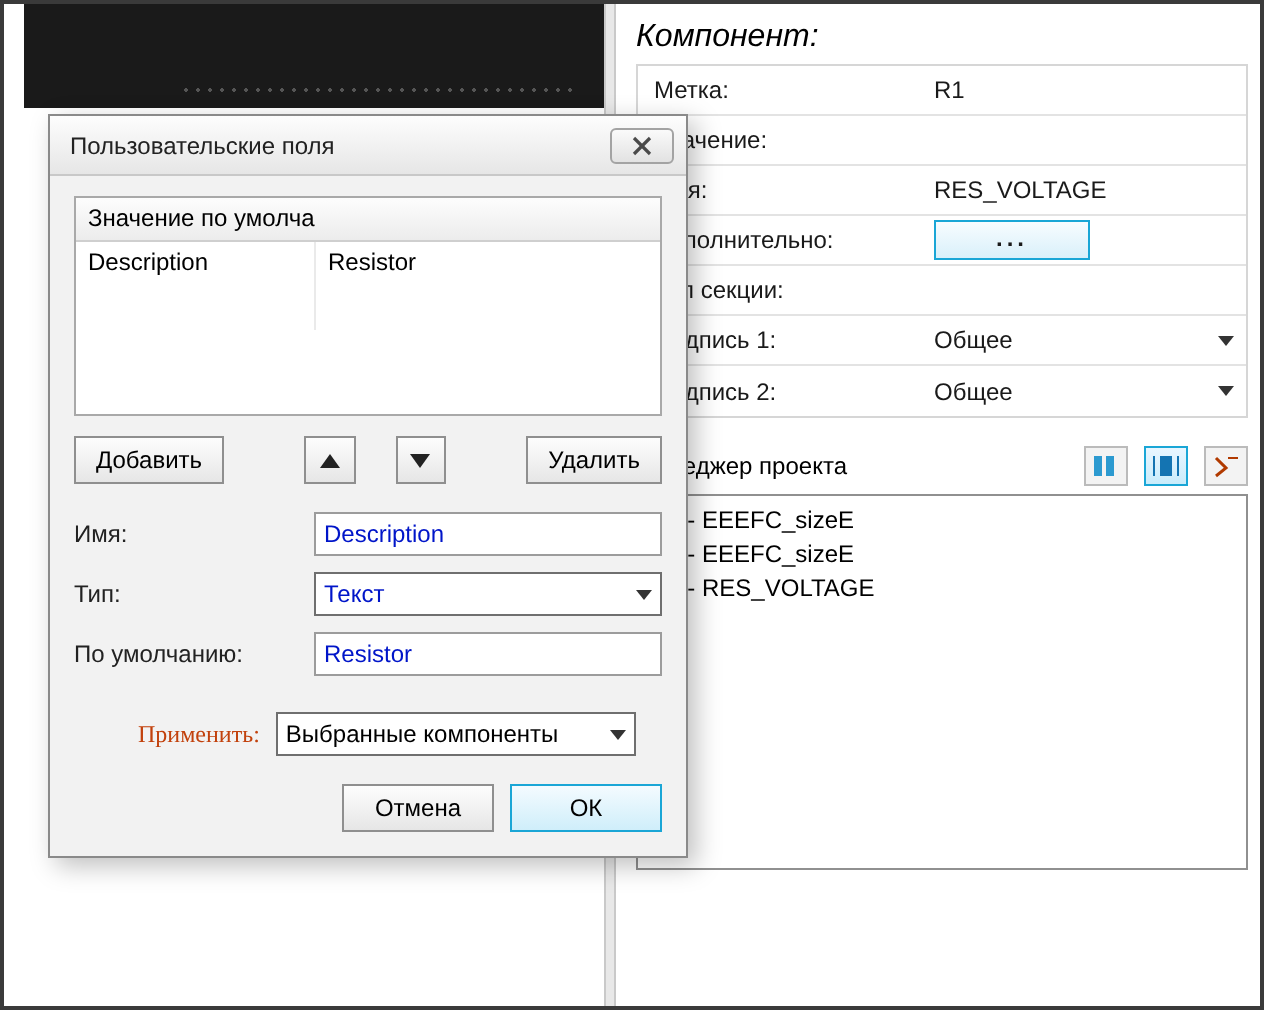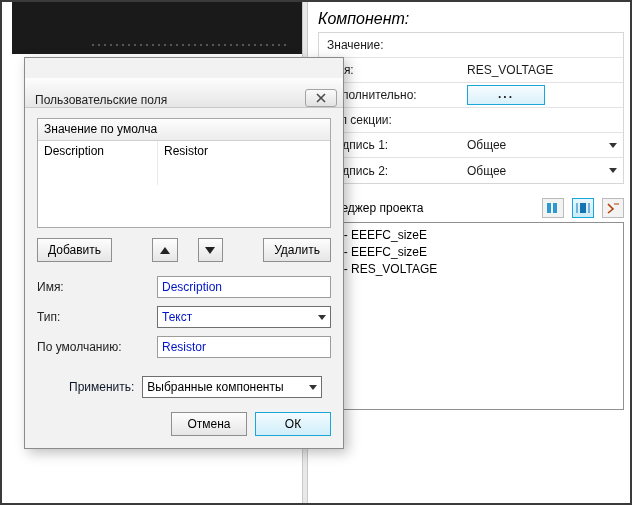--- a/index.html
+++ b/index.html
@@ -16,21 +16,21 @@
   .prop-label { width: 140px; color: #1a1a1a; }
   .prop-val { flex: 1; padding-right: 4px; color: #1a1a1a; }
   .prop-val.dropdown { display:flex; align-items:center; justify-content:space-between; padding-right:6px; }
   .dd-arrow { border-left: 4px solid transparent; border-right: 4px solid transparent; border-top: 5px solid #333; margin-left:6px; }
   .ellipsis-btn { width: 78px; height: 20px; border: 1px solid #1aa6d6; background: linear-gradient(#f7fcff,#d9f0fa); text-align: center; line-height: 16px; letter-spacing: 2px; font-weight: bold; cursor:pointer; }
   .mgr-header { margin-top: 14px; display: flex; align-items: center; gap: 8px; padding-bottom: 4px; }
   .mini-btn { width: 22px; height: 20px; border: 1px solid #bbb; background:#f3f3f3; display:flex; align-items:center; justify-content:center; font-size:11px; color:#555; cursor:pointer;}
   .mini-btn.active { border:1px solid #1aa6d6; background: linear-gradient(#e9f6ff,#c9ecfb); color:#0b5f84;}
   .mgr-list { border: 1px solid #909090; background:#fff; height: 188px; padding: 4px 6px; line-height: 17px; }
   .dialog { position: absolute; left: 22px; top: 55px; width: 320px; background: #f2f2f2; border: 1px solid #8a8a8a; box-shadow: 4px 4px 12px rgba(0,0,0,.25); }
-  .titlebar { height: 30px; background: linear-gradient(#fdfdfd,#e6e6e6); display:flex; align-items:flex-end; justify-content:space-between; padding:0 6px 0 10px; border-bottom: 1px solid #c8c8c8; margin-top: 20px; }
+  .titlebar { height: 30px; background: linear-gradient(#fdfdfd,#e6e6e6); display:flex; align-items:center; justify-content:space-between; padding:0 6px 0 10px; border-bottom: 1px solid #c8c8c8; }
   .titlebar .title { color:#222; }
   .close-btn { width: 32px; height: 18px; border:1px solid #a3a3a3; border-radius:3px; background: linear-gradient(#fafafa,#e2e2e2); display:flex; align-items:center; justify-content:center; cursor:pointer;}
   .close-btn svg { width:12px; height:10px; }
   .dlg-body { padding: 10px 12px 12px 12px; }
   .grid { border: 1px solid #a9a9a9; background:#fff; height: 110px; }
   .grid-head, .grid-row { display:flex; }
   .grid-head { border-bottom:1px solid #cfcfcf; background: linear-gradient(#fdfdfd,#ececec); height:22px; }
   .gh { padding: 3px 6px; border-right:1px solid #d4d4d4; }
   .gh0 { width: 120px; }
   .gh1 { flex:1; border-right:none; }
@@ -43,40 +43,44 @@
   .btn.icon { width:28px; padding:0; }
   .tri-up { border-left:5px solid transparent; border-right:5px solid transparent; border-bottom:7px solid #222; }
   .tri-dn { border-left:5px solid transparent; border-right:5px solid transparent; border-top:7px solid #222; }
   .btn-row .spacer { flex:1; }
   .form { margin-top:14px; }
   .form-row { display:flex; align-items:center; margin-bottom:8px; }
   .form-row label { width:120px; color:#222; }
   .text-input { flex:1; height:22px; border:1px solid #9c9c9c; background:#fff; padding:0 4px; color:#0015c9; }
   .combo { flex:1; height:22px; border:1px solid #6f6f6f; background:#fff; padding:0 4px; color:#0015c9; display:flex; align-items:center; justify-content:space-between; cursor:pointer;}
   .apply-row { display:flex; align-items:center; justify-content:flex-start; margin-top:18px; gap:8px; padding-left:32px;}
-  .apply-row label { color:#0f172a; }
+  .apply-row label { color:#c2410c;font-family:Liberation Serif, serif; }
   .apply-row .combo { flex:0 0 180px; color:#000; }
   .dlg-buttons { display:flex; gap:8px; justify-content:flex-end; margin-top:14px; }
   .dlg-buttons .btn { width:76px; }
   .dlg-buttons .btn.primary { border:1px solid #1aa6d6; background: linear-gradient(#f4fbff,#cfeefa); }
 </style>
 </head>
 <body>
 
 <div class="canvas">
 
   <div class="dark-zone">
     <div class="dots"></div>
   </div>
 
   <div class="right-sep"></div>
 
   <div class="right-panel">
     <div class="header">Компонент:</div>
     <div class="prop-group">
+      <div class="prop-row">
+        <div class="prop-label">Метка:</div>
+        <div class="prop-val">R1</div>
+      </div>
       <div class="prop-row">
         <div class="prop-label">Значение:</div>
         <div class="prop-val"></div>
       </div>
       <div class="prop-row">
         <div class="prop-label">Имя:</div>
         <div class="prop-val">RES_VOLTAGE</div>
       </div>
       <div class="prop-row">
         <div class="prop-label">Дополнительно:</div>

